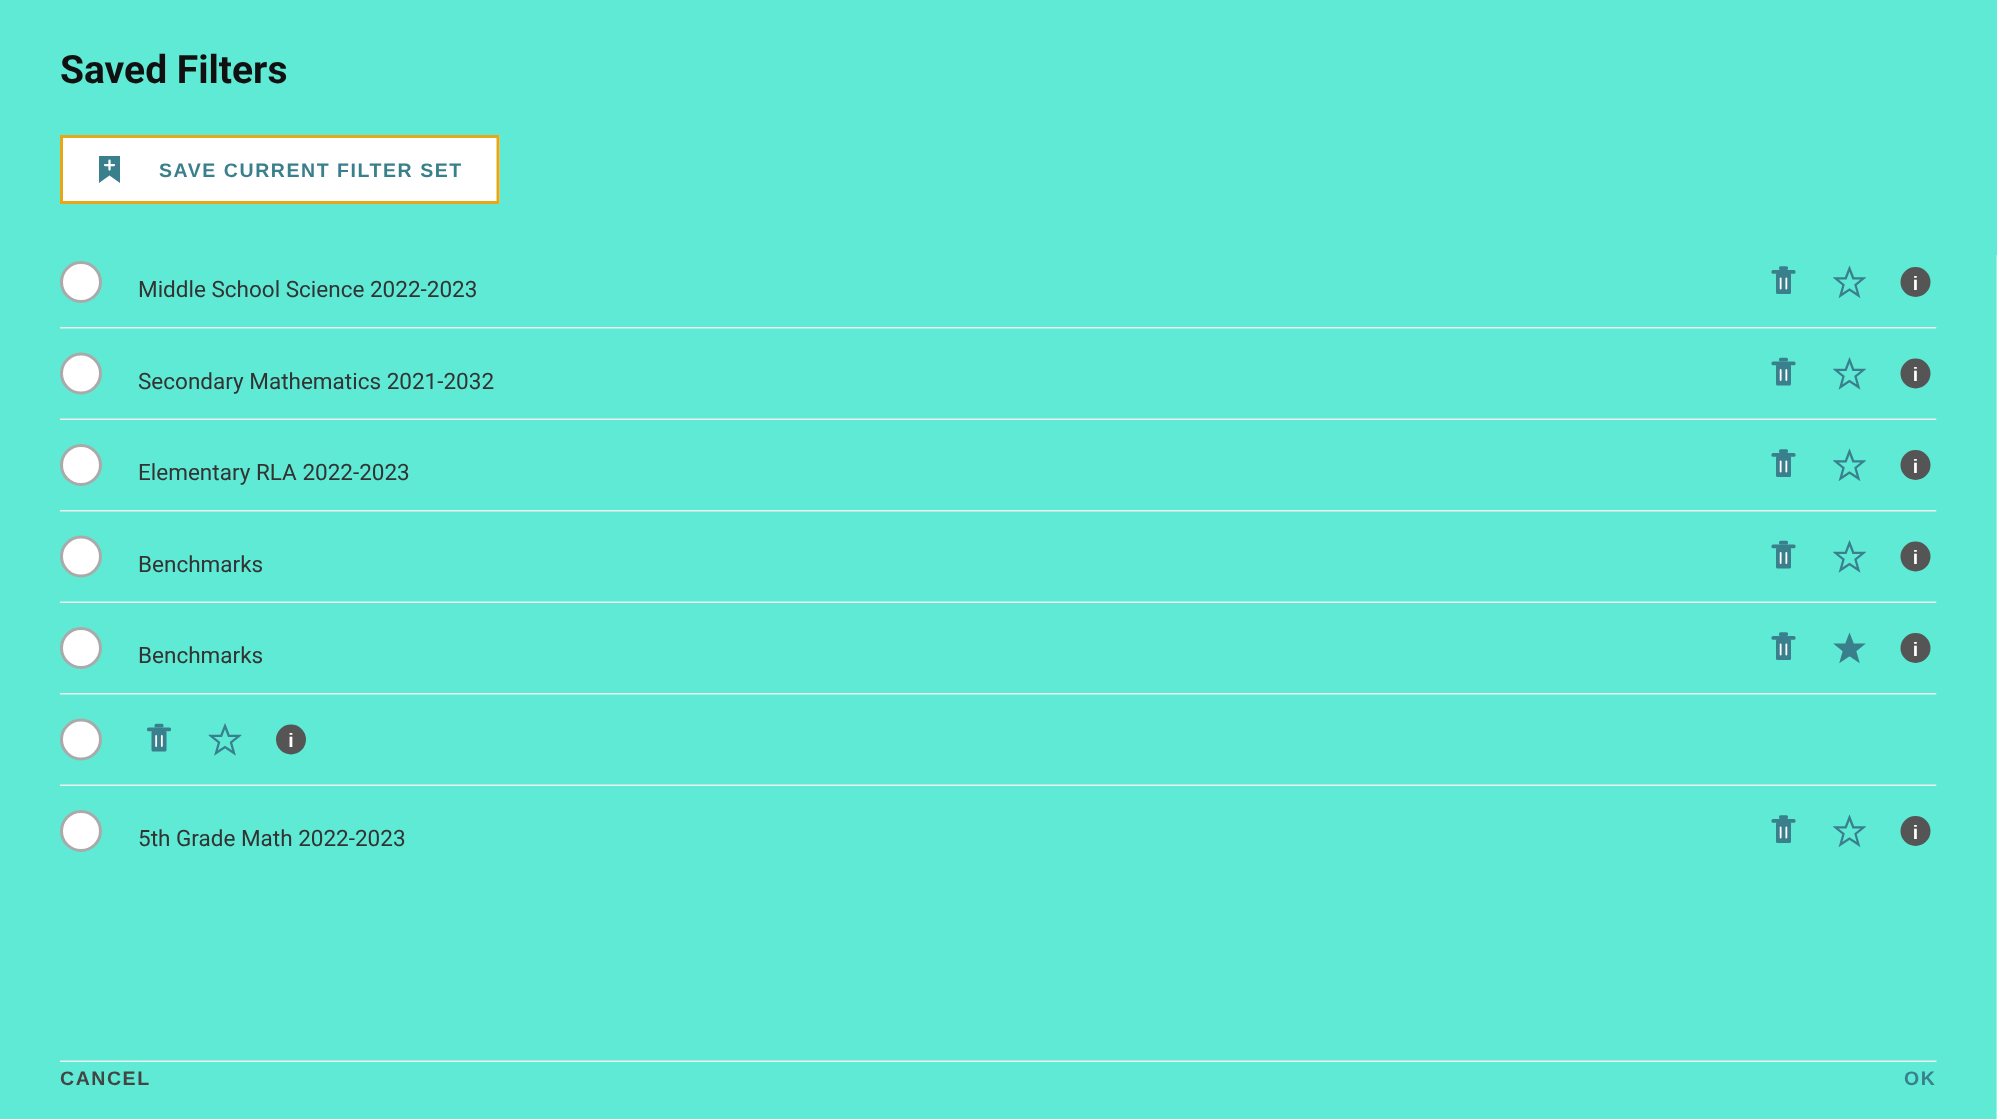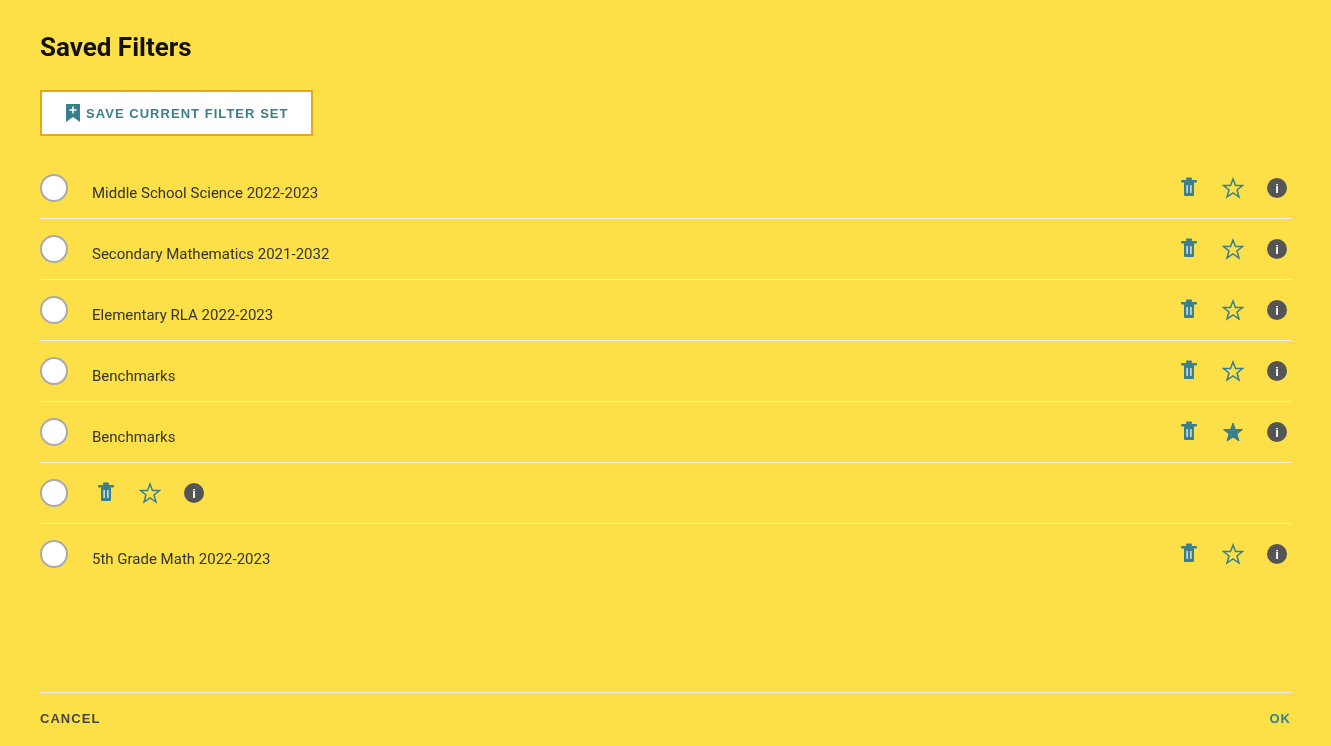--- a/index.html
+++ b/index.html
@@ -9,21 +9,21 @@
       color: #333;
       width: 1331px;
       height: 746px;
       overflow: hidden;
       display: flex;
       flex-direction: column;
     }
     .dialog {
       width: 1331px;
       height: 746px;
-      background: #fde047;
+      background: #5eead4;
       display: flex;
       flex-direction: column;
       padding: 32px 40px 20px 40px;
     }
     .dialog-title {
       font-size: 26px;
       font-weight: 700;
       color: #111;
       margin-bottom: 28px;
     }
@@ -33,21 +33,21 @@
       justify-content: space-between;
       margin-bottom: 18px;
     }
     .dialog-subtitle {
       font-size: 15px;
       color: #666;
     }
     .save-filter-btn {
       display: flex;
       align-items: center;
-      gap: 4px;
+      gap: 24px;
       border: 2px solid #e6a817;
       background: #fff;
       color: #3a7f8c;
       font-size: 13px;
       font-weight: 700;
       letter-spacing: 0.08em;
       padding: 10px 22px;
       cursor: pointer;
       text-transform: uppercase;
     }
@@ -98,21 +98,21 @@
       color: #3a7f8c;
       font-size: 20px;
     }
     .action-icon.info-icon-wrap {
       color: #555;
     }
     .dialog-footer {
       display: flex;
       align-items: center;
       justify-content: space-between;
-      padding-top: 18px;
+      padding-top: 3px;
       border-top: 1px solid #eee;
       margin-top: 4px;
     }
     .footer-cancel {
       font-size: 13px;
       font-weight: 700;
       color: #444;
       letter-spacing: 0.08em;
       cursor: pointer;
       text-transform: uppercase;

